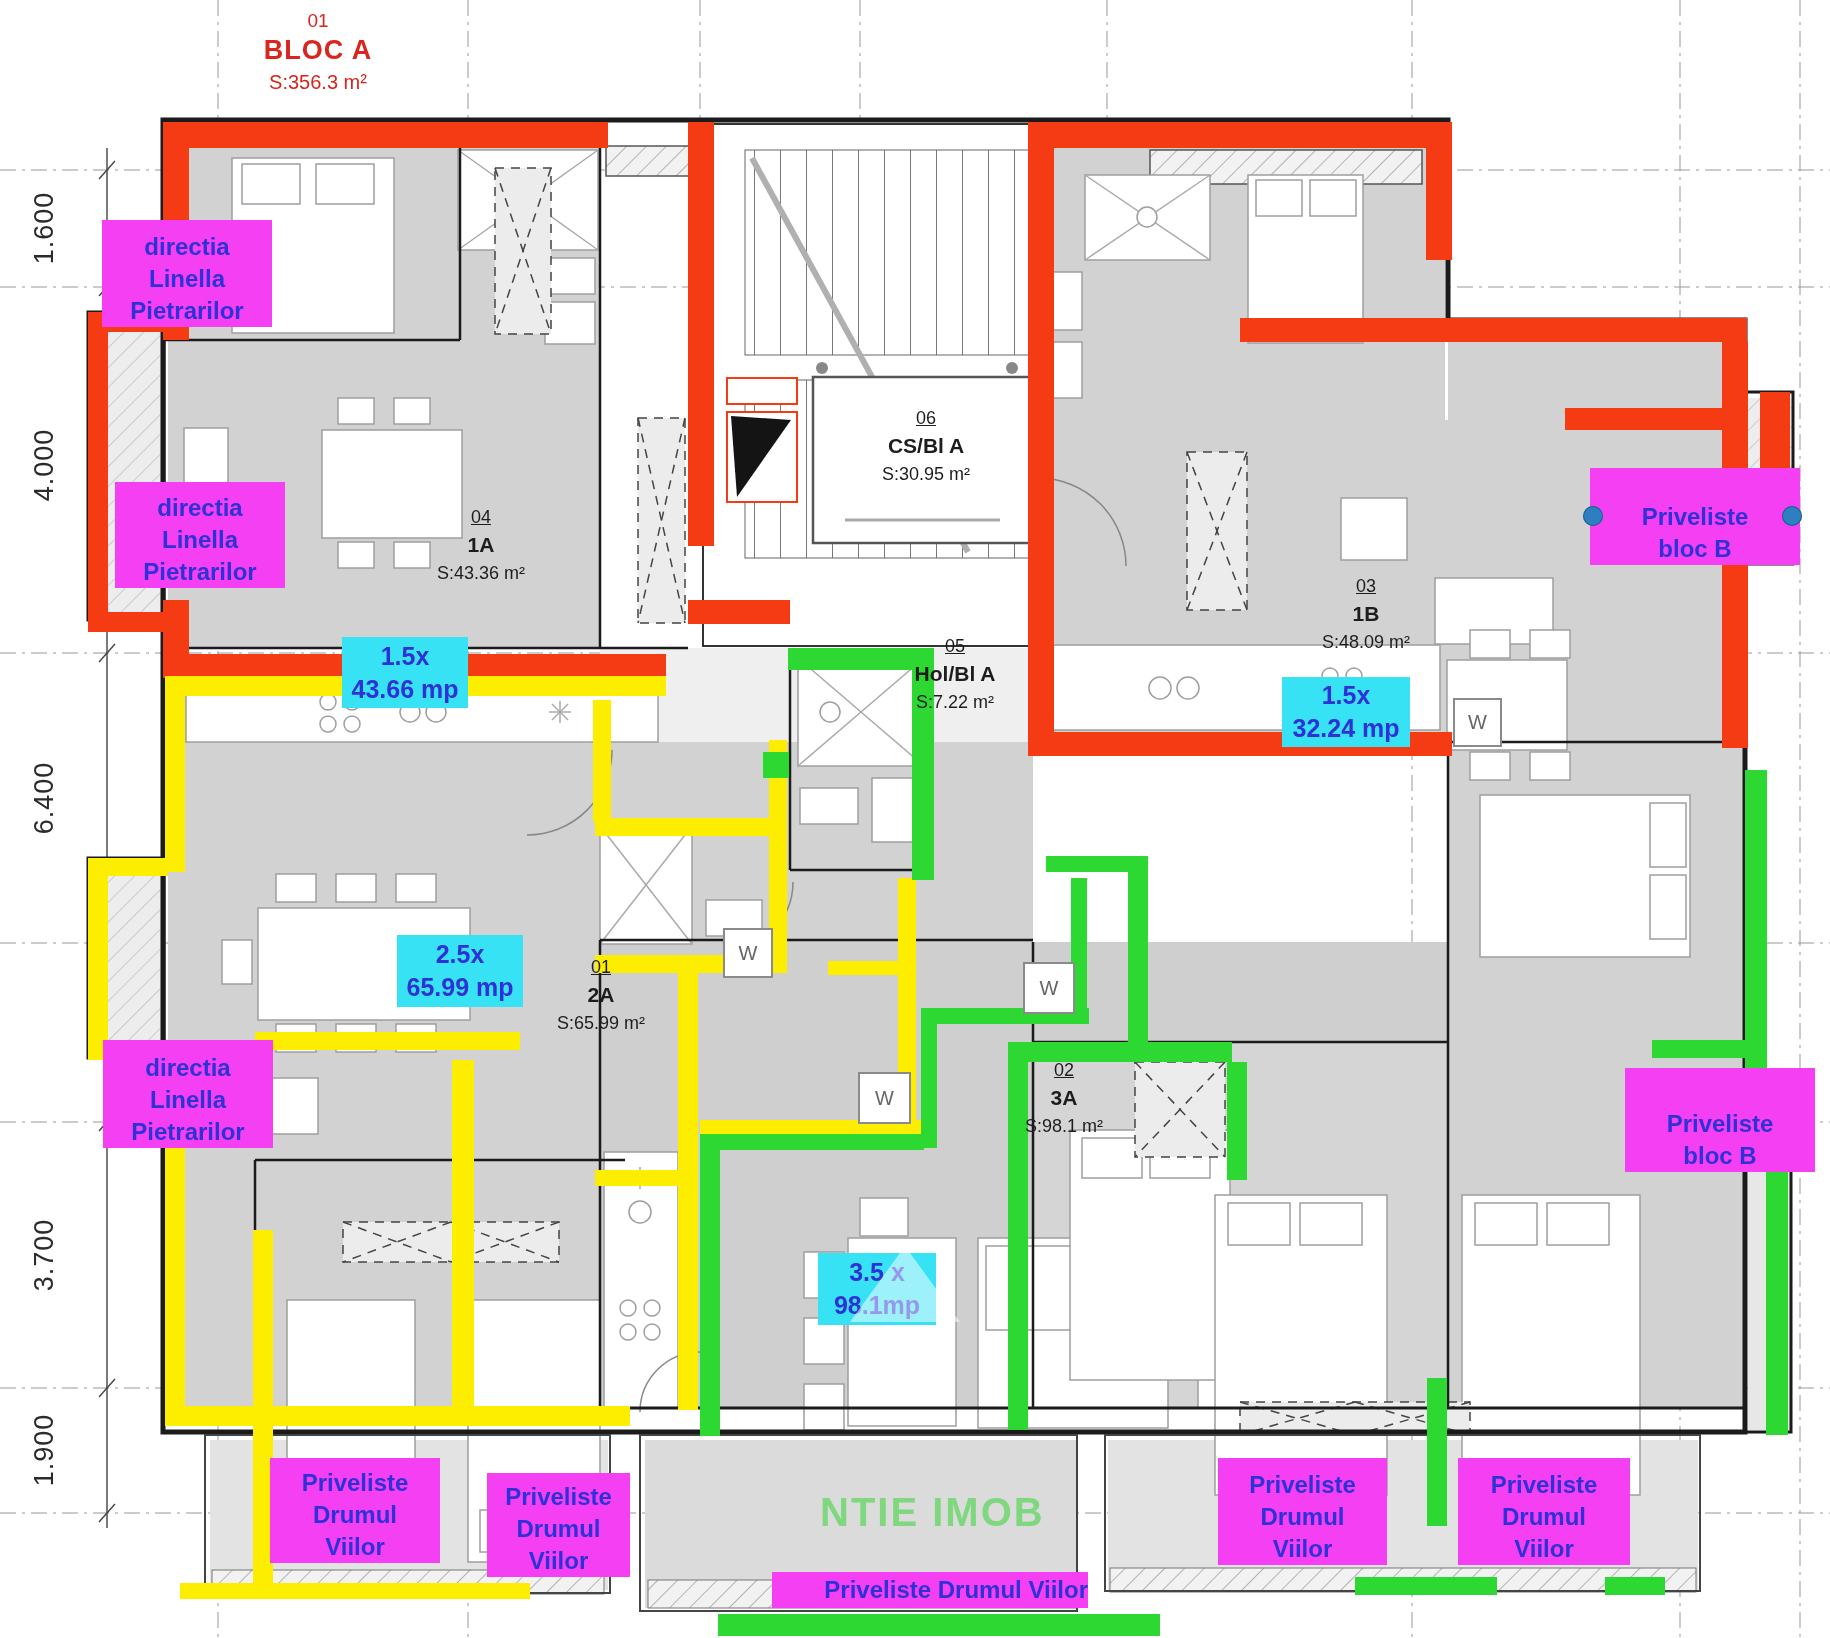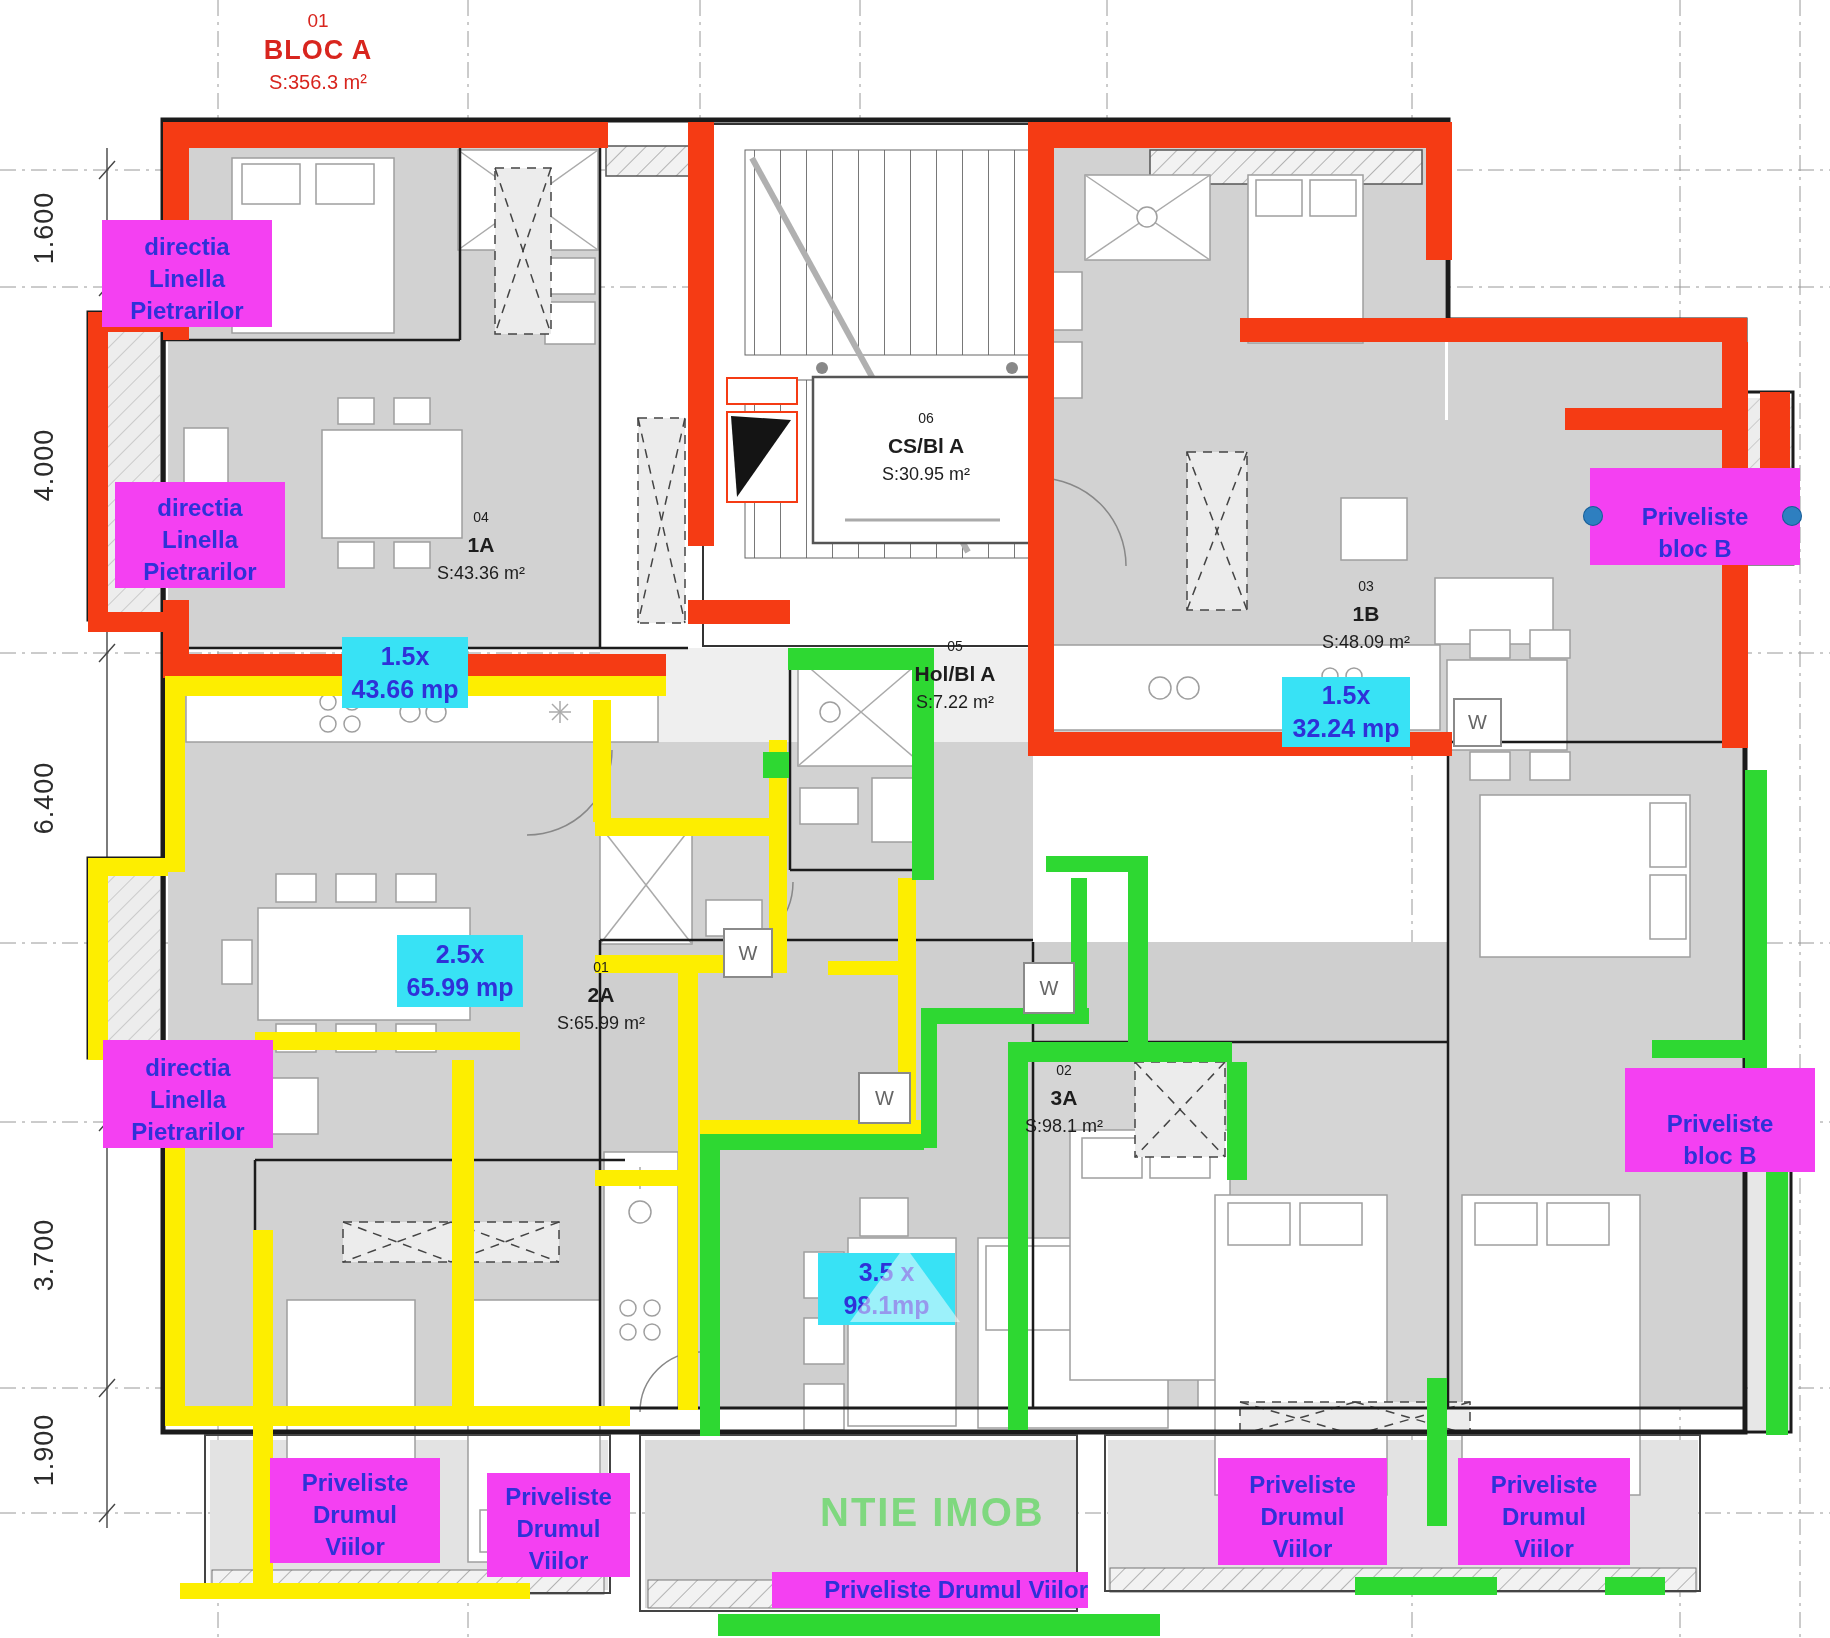--- a/index.html
+++ b/index.html
@@ -11,21 +11,21 @@
   
   .title{position:absolute;left:318px;top:8px;transform:translateX(-50%);
     text-align:center;color:var(--title_red);z-index:12;line-height:1.32;}
   .title .num{display:block;font-size:19px;}
   .title .nm{display:block;font-size:27px;font-weight:bold;letter-spacing:1px;}
   .title .ar{display:block;font-size:20px;}
   .dim{position:absolute;transform:translate(-50%,-50%) rotate(-90deg);
     font-size:27px;color:#2b2b2b;white-space:nowrap;z-index:12;letter-spacing:1px;}
   .room-label{position:absolute;transform:translateX(-50%);text-align:center;z-index:12;color:#1d1d1d;}
   .room-label span{display:block;line-height:28px;}
-  .room-label .num{font-size:14px;}
+  .room-label .num{font-size:18px;text-decoration:underline;}
   .room-label .nm{font-size:21px;font-weight:bold;}
   .room-label .ar{font-size:18px;}
   .badge{position:absolute;background:var(--cyan);color:var(--text_blue);
     font-weight:bold;font-size:25px;line-height:1.32;display:flex;flex-direction:column;
     align-items:center;justify-content:center;text-align:center;z-index:20;}
   .mbox{position:absolute;background:var(--magenta);color:var(--text_blue);
     font-weight:bold;font-size:24px;line-height:1.34;display:flex;flex-direction:column;
     align-items:center;justify-content:flex-end;text-align:center;z-index:22;}
   .mbox.inline{flex-direction:row;font-size:24px;white-space:nowrap;}
   .handle{position:absolute;width:20px;height:20px;border-radius:50%;
@@ -437,21 +437,21 @@
     <span>43.66 mp</span>
   </div>
   <div class="badge" style="left:1282px;top:677px;width:128px;height:70px;">
     <span>1.5x</span>
     <span>32.24 mp</span>
   </div>
   <div class="badge" style="left:397px;top:935px;width:126px;height:72px;">
     <span>2.5x</span>
     <span>65.99 mp</span>
   </div>
-  <div class="badge" style="left:818px;top:1253px;width:137px;height:72px;">
+  <div class="badge" style="left:818px;top:1253px;width:118px;height:72px;">
     <span>3.5 x</span>
     <span>98.1mp</span>
   </div>
 
   <div class="mbox" style="left:102px;top:220px;width:170px;height:107px;">
     <span>directia</span>
     <span>Linella</span>
     <span>Pietrarilor</span>
   </div>
   <div class="mbox" style="left:115px;top:482px;width:170px;height:106px;">

